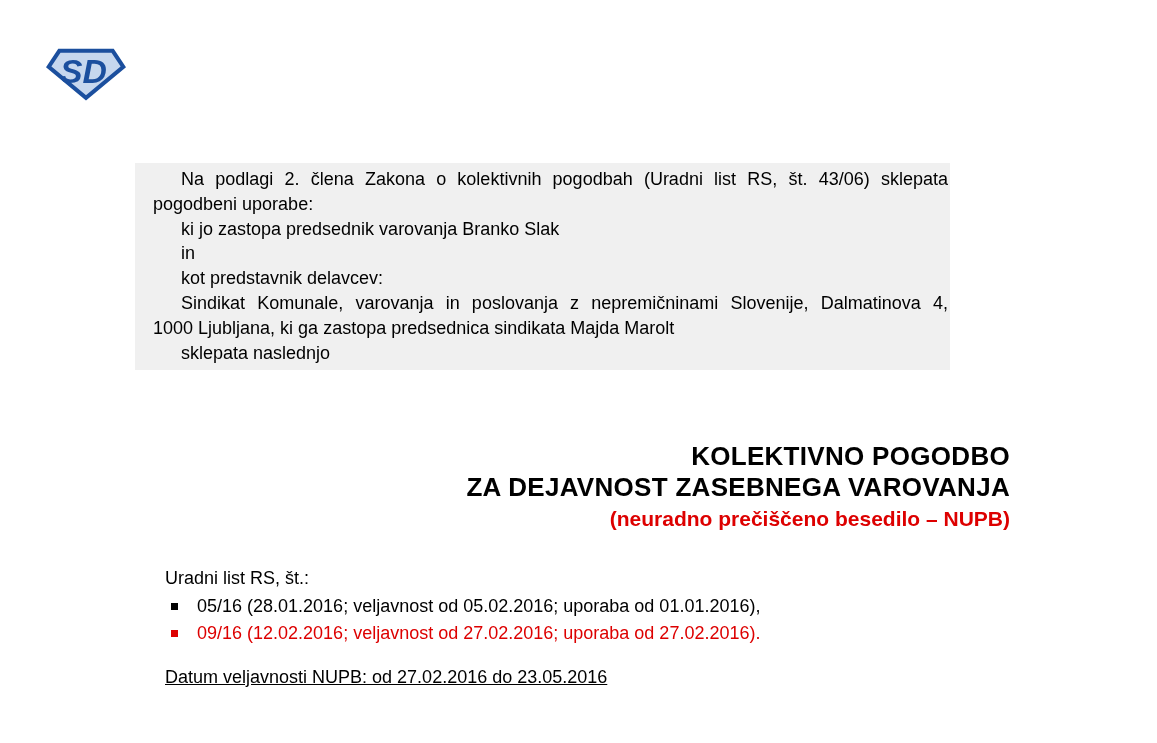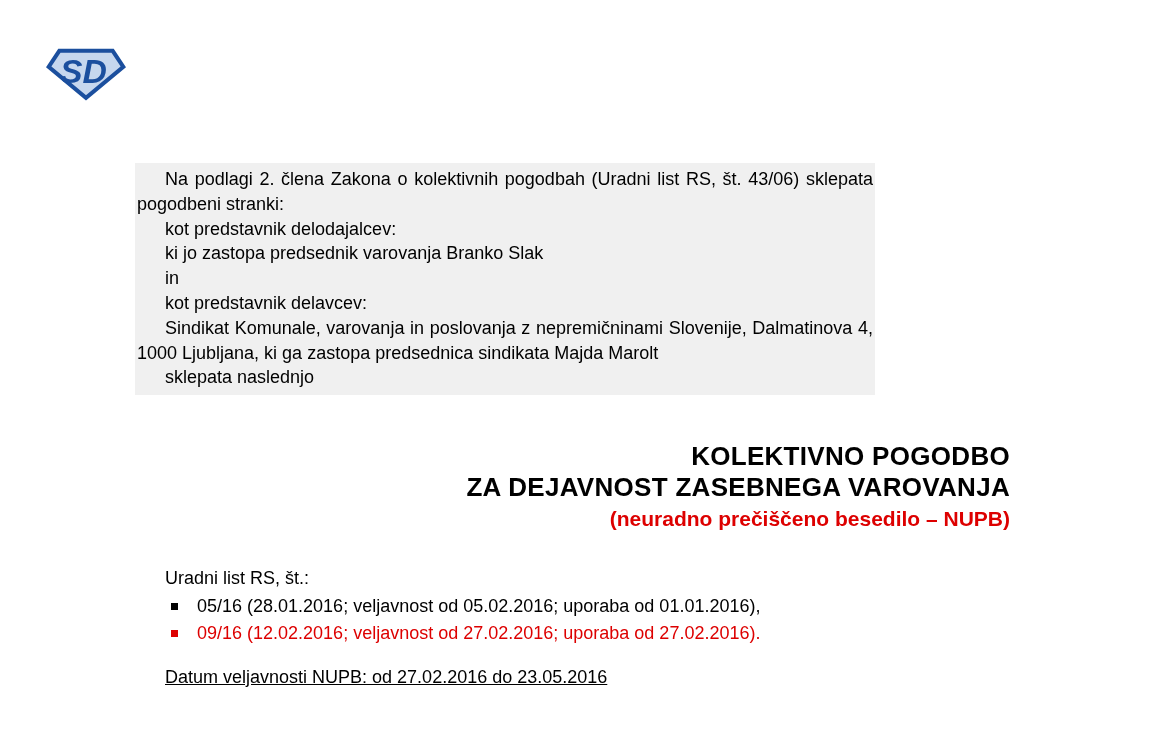--- a/index.html
+++ b/index.html
@@ -12,24 +12,24 @@
     overflow: hidden;
   }
   .logo {
     position: absolute; left: 46px; top: 44px;
     width: 80px; height: 58px;
   }
   .logo svg { width: 100%; height: 100%; }
 
   .intro-panel {
     position: absolute; left: 135px; top: 163px;
-    width: 740px;
+    width: 815px;
     background: var(--panel-bg, #f0f0f0);
     font-size: 18px; line-height: 24.8px;
-    padding: 4px 2px 5px 2px;
+    padding: 4px 2px 5px 18px;
     box-sizing: border-box;
   }
   .line { display: block; }
   .line.indent { padding-left: 28px; }
   .line.justify { text-align: justify; text-align-last: justify; }
 
   .title-block {
     position: absolute; left: 153px; top: 441px;
     width: 857px;
     text-align: right;
@@ -66,22 +66,21 @@
 <div class="logo">
   <svg viewBox="0 0 90 64">
     <path d="M15 7 L75 7 L87 25 L45 60 L3 25 Z" fill="var(--logo-light, #c6d7ee)" stroke="var(--logo-dark, #1b4f9e)" stroke-width="4.5" stroke-linejoin="miter"></path>
     <path d="M3 25 L87 25" stroke="var(--logo-light, #c6d7ee)" stroke-width="0" fill="none"></path>
     <text x="42" y="43" text-anchor="middle" font-family="Liberation Sans, sans-serif" font-size="38" font-weight="bold" font-style="italic" fill="var(--logo-dark, #1b4f9e)">SD</text>
   </svg>
 </div>
 
 <div class="intro-panel">
   <span class="line indent justify">Na podlagi 2. člena Zakona o kolektivnih pogodbah (Uradni list RS, št. 43/06) sklepata</span>
-  <span class="line">pogodbeni stranki:</span>
-  <span class="line indent">kot predstavnik delodajalcev:</span>
+  <span class="line">pogodbeni uporabe:</span>
   <span class="line indent">ki jo zastopa predsednik varovanja Branko Slak</span>
   <span class="line indent">in</span>
   <span class="line indent">kot predstavnik delavcev:</span>
   <span class="line indent justify">Sindikat Komunale, varovanja in poslovanja z nepremičninami Slovenije, Dalmatinova 4,</span>
   <span class="line">1000 Ljubljana, ki ga zastopa predsednica sindikata Majda Marolt</span>
   <span class="line indent">sklepata naslednjo</span>
 </div>
 
 <div class="title-block">
   <div class="title-line">KOLEKTIVNO POGODBO</div>

